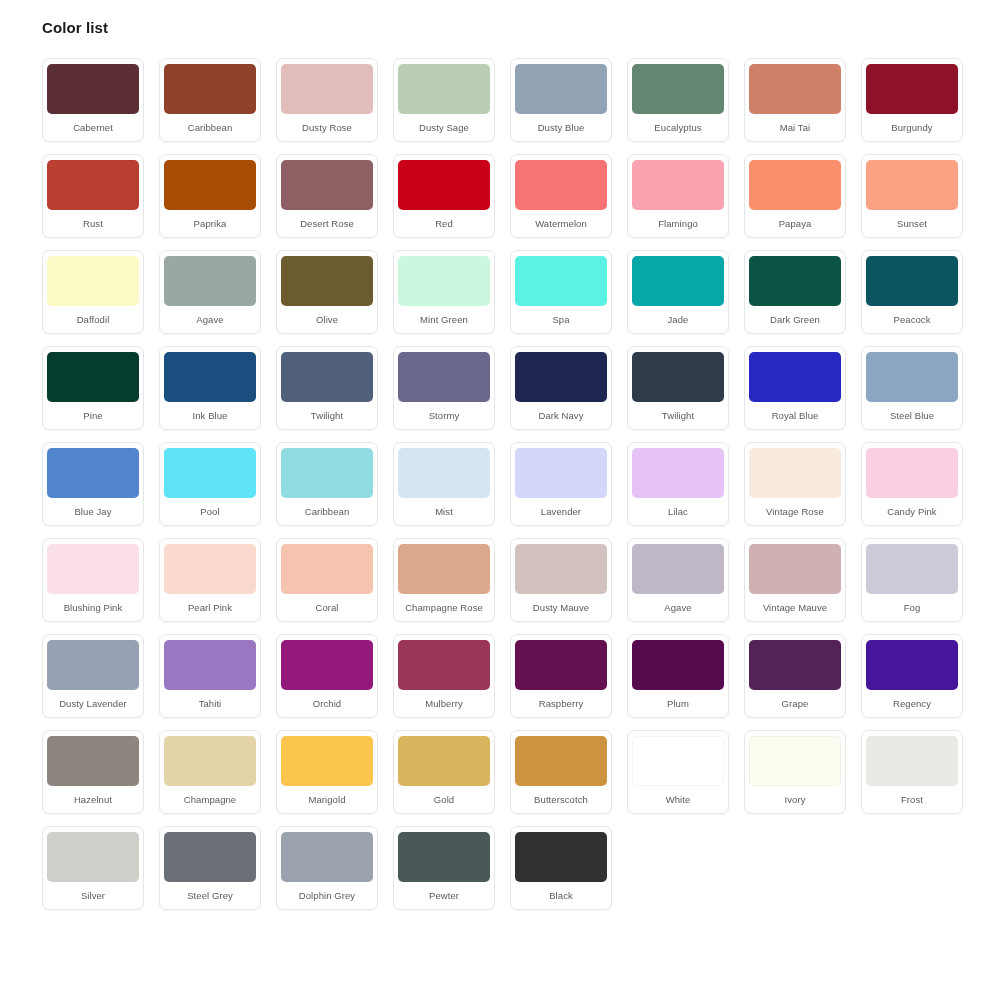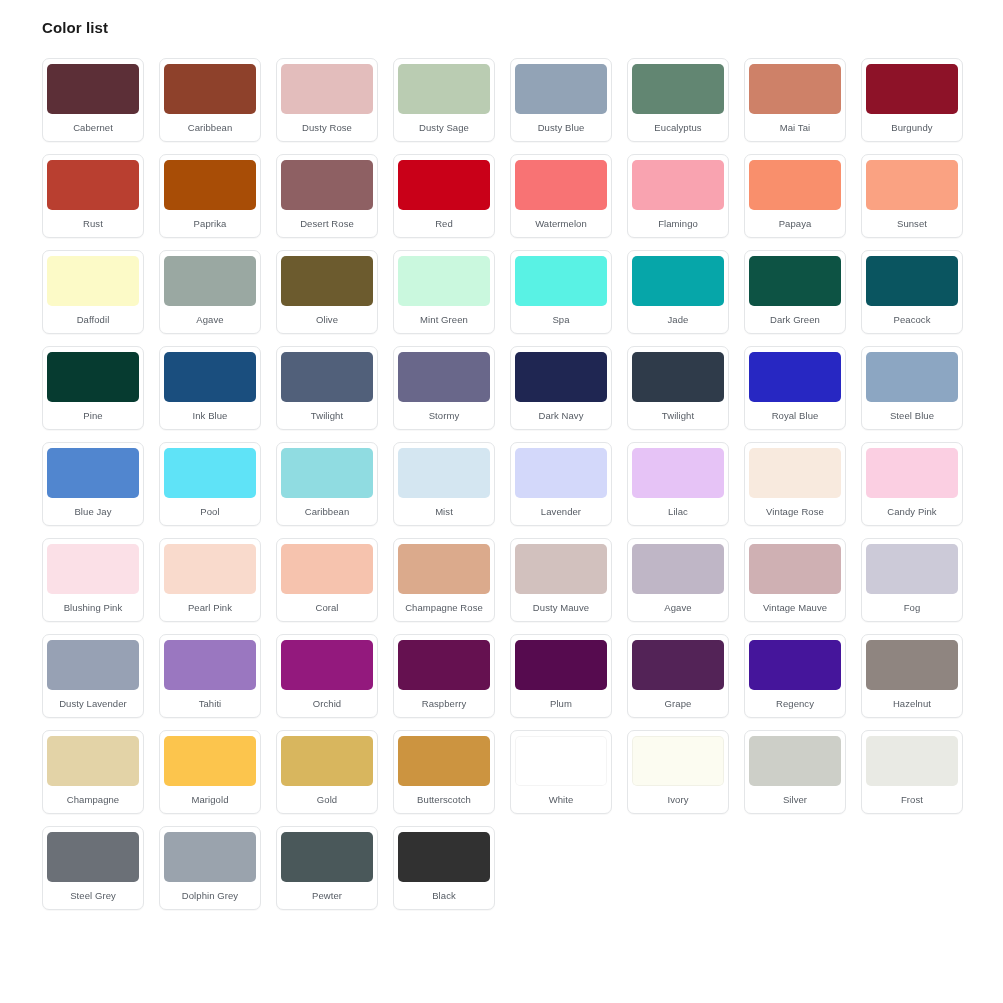--- a/index.html
+++ b/index.html
@@ -274,20 +274,24 @@
       </div>
       <div class="color-card">
         <div class="swatch" style="background: rgb(154, 119, 192);"></div>
         <div class="color-label">Tahiti</div>
       </div>
       <div class="color-card">
         <div class="swatch" style="background: rgb(147, 25, 125);"></div>
         <div class="color-label">Orchid</div>
       </div>
       <div class="color-card">
+        <div class="swatch" style="background: rgb(153, 54, 90);"></div>
+        <div class="color-label">Mulberry</div>
+      </div>
+      <div class="color-card">
         <div class="swatch" style="background: rgb(101, 17, 80);"></div>
         <div class="color-label">Raspberry</div>
       </div>
       <div class="color-card">
         <div class="swatch" style="background: rgb(86, 11, 79);"></div>
         <div class="color-label">Plum</div>
       </div>
       <div class="color-card">
         <div class="swatch" style="background: rgb(83, 35, 87);"></div>
         <div class="color-label">Grape</div>
@@ -318,26 +322,26 @@
       </div>
       <div class="color-card">
         <div class="swatch hairline" style="background: rgb(255, 255, 255);"></div>
         <div class="color-label">White</div>
       </div>
       <div class="color-card">
         <div class="swatch hairline" style="background: rgb(252, 252, 241);"></div>
         <div class="color-label">Ivory</div>
       </div>
       <div class="color-card">
+        <div class="swatch" style="background: rgb(233, 234, 228);"></div>
+        <div class="color-label">Frost</div>
+      </div>
+      <div class="color-card">
         <div class="swatch" style="background: rgb(205, 207, 200);"></div>
         <div class="color-label">Silver</div>
-      </div>
-      <div class="color-card">
-        <div class="swatch" style="background: rgb(233, 234, 228);"></div>
-        <div class="color-label">Frost</div>
       </div>
       <div class="color-card">
         <div class="swatch" style="background: rgb(107, 112, 119);"></div>
         <div class="color-label">Steel Grey</div>
       </div>
       <div class="color-card">
         <div class="swatch" style="background: rgb(154, 163, 173);"></div>
         <div class="color-label">Dolphin Grey</div>
       </div>
       <div class="color-card">

